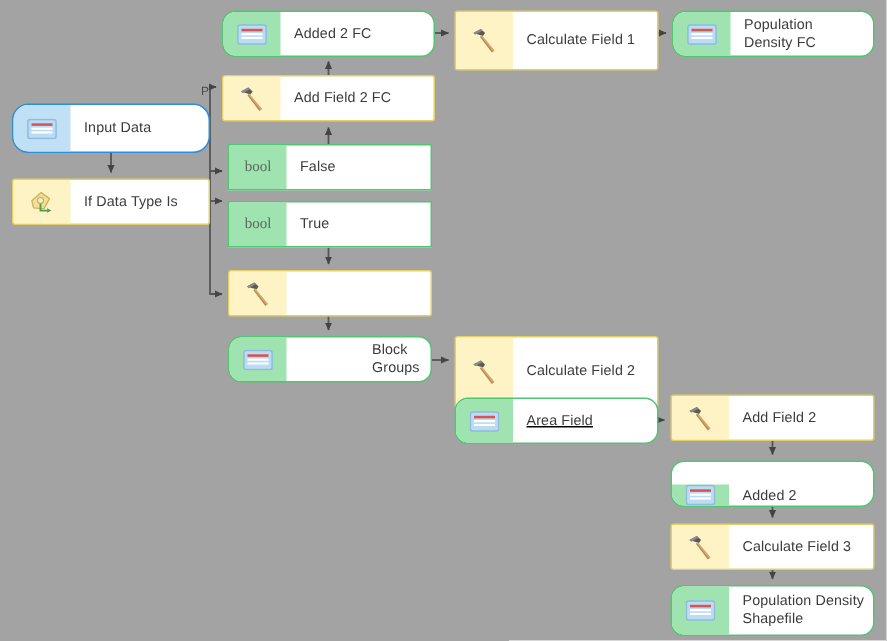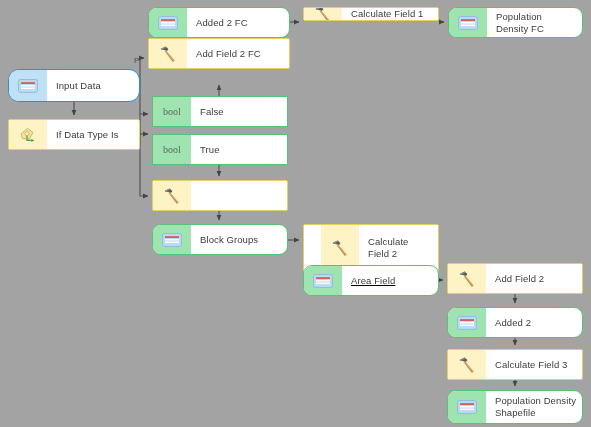--- a/index.html
+++ b/index.html
@@ -144,21 +144,21 @@
         <div class="icon-cell">
           <svg width="20" height="14" viewBox="0 0 20 14">
             <rect x="0.6" y="0.6" width="18.8" height="12.8" rx="1.6" fill="#bcdcf3" stroke="#8fbcdd" stroke-width="1"></rect>
             <rect x="3" y="3.2" width="14" height="1.7" fill="#d9534f"></rect>
             <rect x="3" y="6.1" width="14" height="1.4" fill="#ffffff"></rect>
             <rect x="3" y="8.6" width="14" height="1.4" fill="#ffffff"></rect>
           </svg>
         </div>
         <div class="label-cell">Added 2 FC</div>
       </div>
-      <div class="node n-tool" style="left: 303px; top: 7px; width: 136px; height: 14px;">
+      <div class="node n-tool" style="left: 303px; top: 7px; width: 136px; height: 40px;">
         <div class="icon-cell">
           <svg width="20" height="18" viewBox="0 0 20 18">
             <path d="M2.6,4.0 L7.6,1.4 L10.4,4.0 L9.0,6.0 Z" fill="#5a5a5a"></path>
             <path d="M2.6,4.0 L7.6,1.4 L8.6,2.5 L3.8,5.1 Z" fill="#8a8a8a"></path>
             <path d="M8.0,5.4 L16.6,15.6 L14.9,17.0 L7.0,6.6 Z" fill="#b98a4f"></path>
             <path d="M8.0,5.4 L16.6,15.6 L15.8,16.3 L7.5,6.0 Z" fill="#d6ab76"></path>
           </svg>
         </div>
         <div class="label-cell">Calculate Field 1</div>
       </div>
@@ -166,21 +166,21 @@
         <div class="icon-cell">
           <svg width="20" height="14" viewBox="0 0 20 14">
             <rect x="0.6" y="0.6" width="18.8" height="12.8" rx="1.6" fill="#bcdcf3" stroke="#8fbcdd" stroke-width="1"></rect>
             <rect x="3" y="3.2" width="14" height="1.7" fill="#d9534f"></rect>
             <rect x="3" y="6.1" width="14" height="1.4" fill="#ffffff"></rect>
             <rect x="3" y="8.6" width="14" height="1.4" fill="#ffffff"></rect>
           </svg>
         </div>
         <div class="label-cell">Population Density FC</div>
       </div>
-      <div class="node n-tool" style="left: 148px; top: 38px; width: 142px; height: 31px;">
+      <div class="node n-tool" style="left: 148px; top: 50px; width: 142px; height: 31px;">
         <div class="icon-cell">
           <svg width="20" height="18" viewBox="0 0 20 18">
             <path d="M2.6,4.0 L7.6,1.4 L10.4,4.0 L9.0,6.0 Z" fill="#5a5a5a"></path>
             <path d="M2.6,4.0 L7.6,1.4 L8.6,2.5 L3.8,5.1 Z" fill="#8a8a8a"></path>
             <path d="M8.0,5.4 L16.6,15.6 L14.9,17.0 L7.0,6.6 Z" fill="#b98a4f"></path>
             <path d="M8.0,5.4 L16.6,15.6 L15.8,16.3 L7.5,6.0 Z" fill="#d6ab76"></path>
           </svg>
         </div>
         <div class="label-cell">Add Field 2 FC</div>
       </div>
@@ -217,32 +217,32 @@
       <div class="node n-tool" style="left: 152px; top: 180px; width: 136px; height: 31px;">
         <div class="icon-cell">
           <svg width="20" height="18" viewBox="0 0 20 18">
             <path d="M2.6,4.0 L7.6,1.4 L10.4,4.0 L9.0,6.0 Z" fill="#5a5a5a"></path>
             <path d="M2.6,4.0 L7.6,1.4 L8.6,2.5 L3.8,5.1 Z" fill="#8a8a8a"></path>
             <path d="M8.0,5.4 L16.6,15.6 L14.9,17.0 L7.0,6.6 Z" fill="#b98a4f"></path>
             <path d="M8.0,5.4 L16.6,15.6 L15.8,16.3 L7.5,6.0 Z" fill="#d6ab76"></path>
           </svg>
         </div>
       </div>
-      <div class="node n-data" style="left: 152px; top: 224px; width: 136px; height: 31px;">
+      <div class="node n-data" style="left: 152px; top: 224px; width: 136px; height: 31px; gap: 48px;">
         <div class="icon-cell">
           <svg width="20" height="14" viewBox="0 0 20 14">
             <rect x="0.6" y="0.6" width="18.8" height="12.8" rx="1.6" fill="#bcdcf3" stroke="#8fbcdd" stroke-width="1"></rect>
             <rect x="3" y="3.2" width="14" height="1.7" fill="#d9534f"></rect>
             <rect x="3" y="6.1" width="14" height="1.4" fill="#ffffff"></rect>
             <rect x="3" y="8.6" width="14" height="1.4" fill="#ffffff"></rect>
           </svg>
         </div>
         <div class="label-cell">Block Groups</div>
       </div>
-      <div class="node n-tool" style="left: 303px; top: 224px; width: 136px; height: 48px; padding-left: 17px;">
+      <div class="node n-tool" style="left: 303px; top: 224px; width: 136px; height: 48px;">
         <div class="icon-cell">
           <svg width="20" height="18" viewBox="0 0 20 18">
             <path d="M2.6,4.0 L7.6,1.4 L10.4,4.0 L9.0,6.0 Z" fill="#5a5a5a"></path>
             <path d="M2.6,4.0 L7.6,1.4 L8.6,2.5 L3.8,5.1 Z" fill="#8a8a8a"></path>
             <path d="M8.0,5.4 L16.6,15.6 L14.9,17.0 L7.0,6.6 Z" fill="#b98a4f"></path>
             <path d="M8.0,5.4 L16.6,15.6 L15.8,16.3 L7.5,6.0 Z" fill="#d6ab76"></path>
           </svg>
         </div>
         <div class="label-cell">Calculate Field 2</div>
       </div>
@@ -261,21 +261,21 @@
         <div class="icon-cell">
           <svg width="20" height="18" viewBox="0 0 20 18">
             <path d="M2.6,4.0 L7.6,1.4 L10.4,4.0 L9.0,6.0 Z" fill="#5a5a5a"></path>
             <path d="M2.6,4.0 L7.6,1.4 L8.6,2.5 L3.8,5.1 Z" fill="#8a8a8a"></path>
             <path d="M8.0,5.4 L16.6,15.6 L14.9,17.0 L7.0,6.6 Z" fill="#b98a4f"></path>
             <path d="M8.0,5.4 L16.6,15.6 L15.8,16.3 L7.5,6.0 Z" fill="#d6ab76"></path>
           </svg>
         </div>
         <div class="label-cell">Add Field 2</div>
       </div>
-      <div class="node n-data" style="left: 447px; top: 307px; width: 136px; height: 31px;">
+      <div class="node n-data" style="left: 447px; top: 307px; width: 136px; height: 31px; align-items: flex-end;">
         <div class="icon-cell">
           <svg width="20" height="14" viewBox="0 0 20 14">
             <rect x="0.6" y="0.6" width="18.8" height="12.8" rx="1.6" fill="#bcdcf3" stroke="#8fbcdd" stroke-width="1"></rect>
             <rect x="3" y="3.2" width="14" height="1.7" fill="#d9534f"></rect>
             <rect x="3" y="6.1" width="14" height="1.4" fill="#ffffff"></rect>
             <rect x="3" y="8.6" width="14" height="1.4" fill="#ffffff"></rect>
           </svg>
         </div>
         <div class="label-cell">Added 2</div>
       </div>

